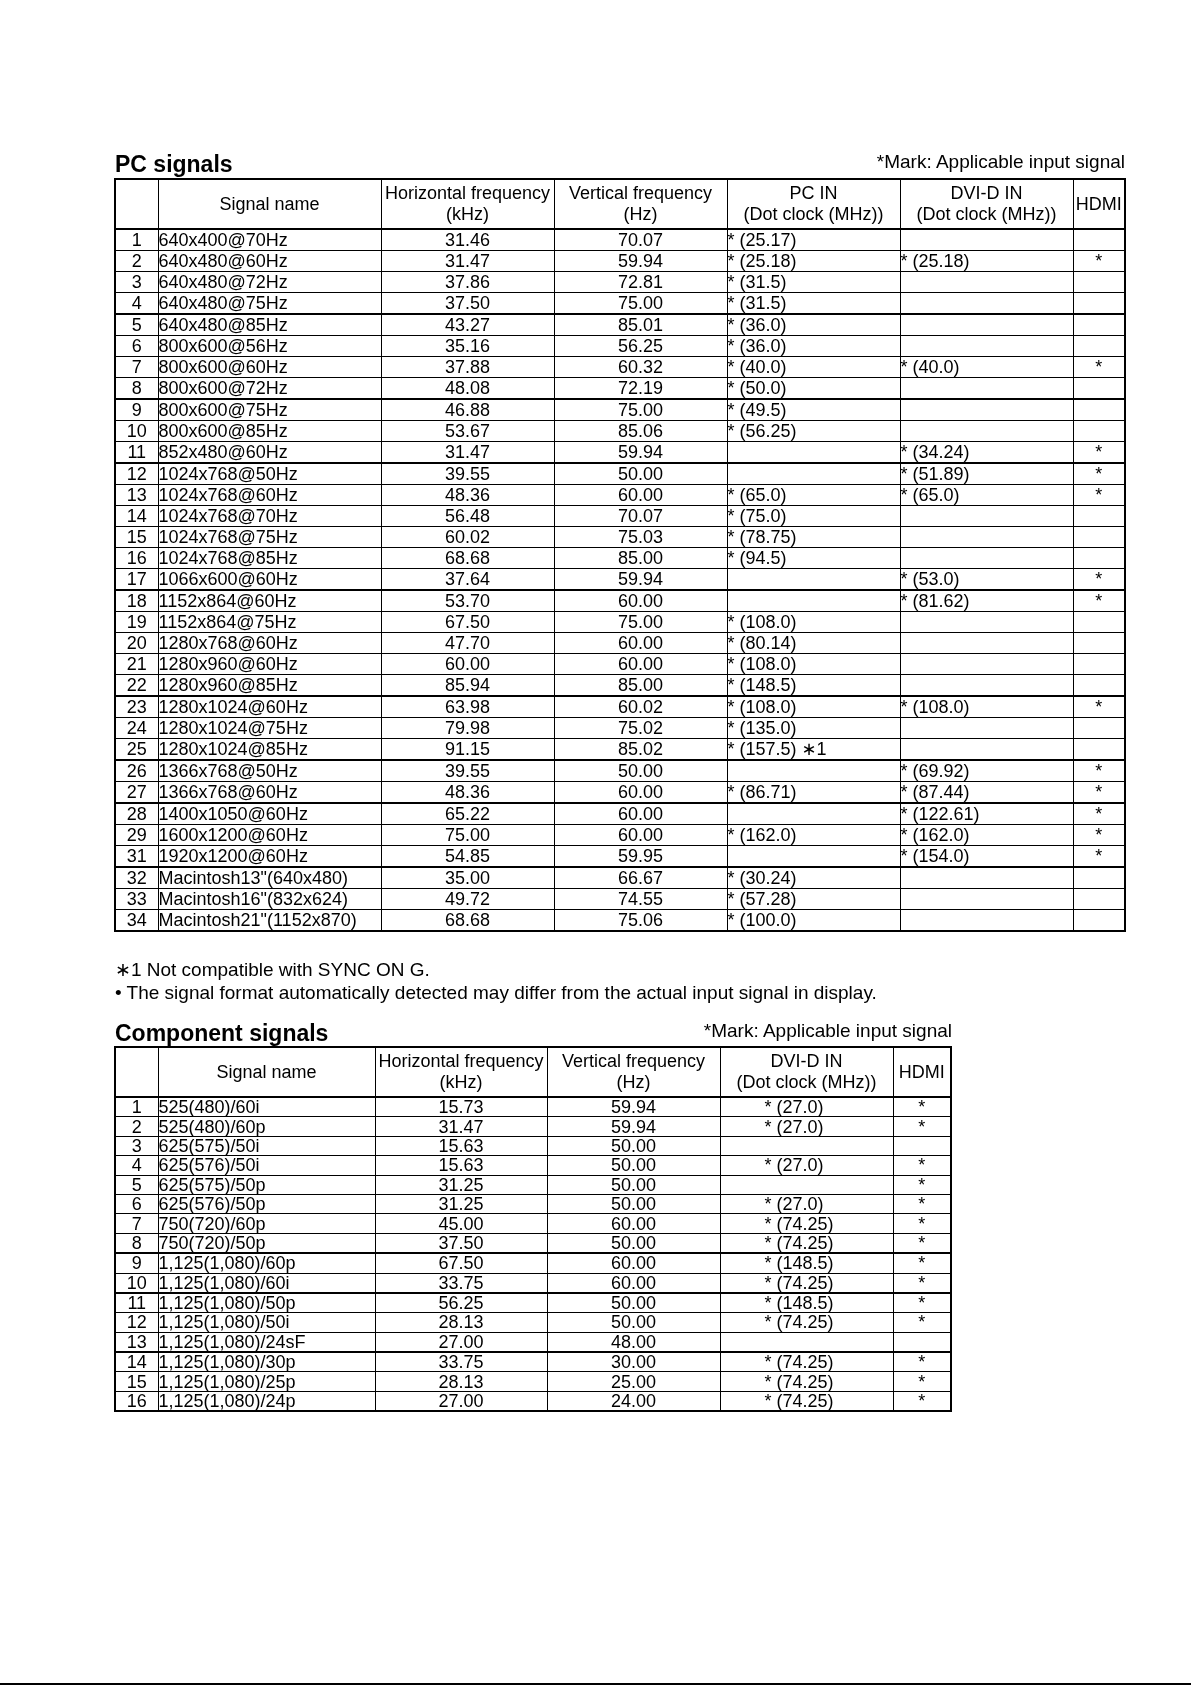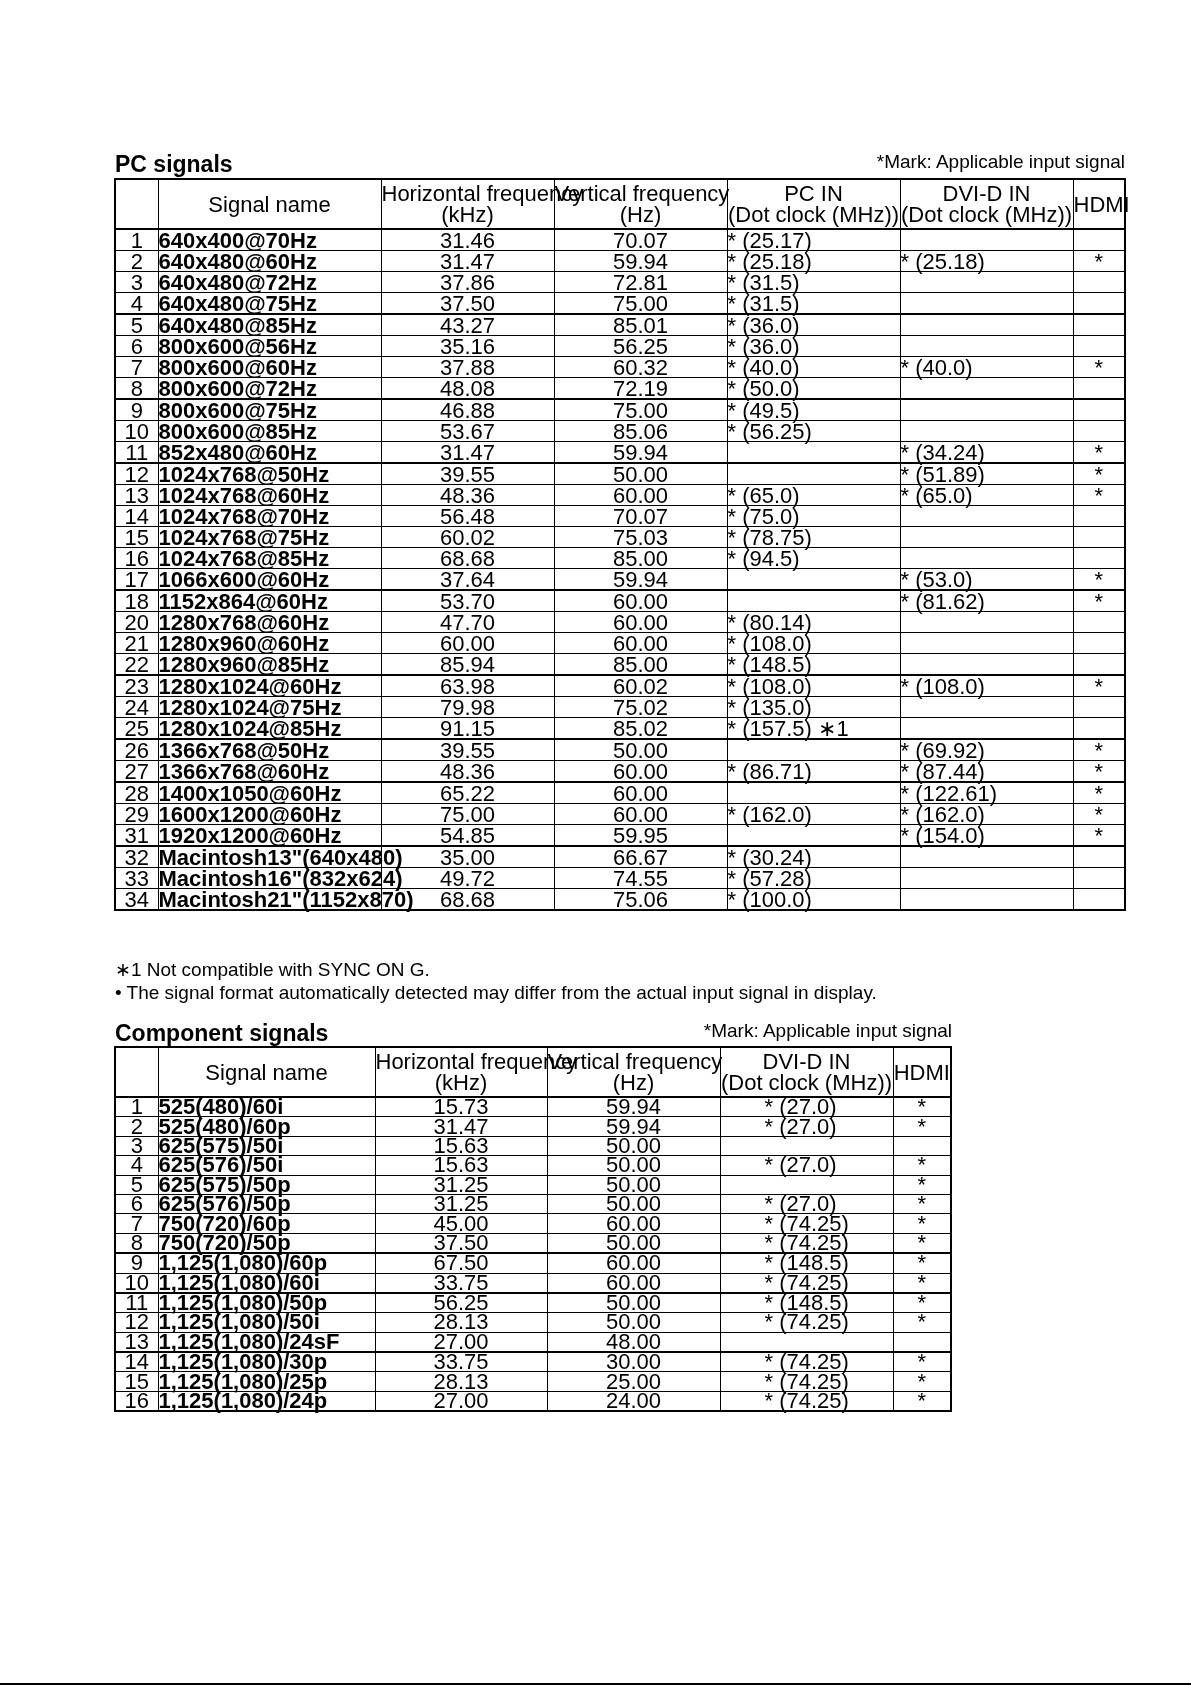--- a/index.html
+++ b/index.html
@@ -1,28 +1,28 @@
 <!DOCTYPE html>
 <html><head>
 <meta charset="utf-8">
 <style>
   html, body { margin: 0; padding: 0; background: #ffffff; }
   body { width: 1191px; height: 1685px; position: relative; overflow: hidden;
          font-family: "Liberation Sans", sans-serif; color: #000; }
   .section-title { position: absolute; font-weight: bold; font-size: 23px; }
   .mark-note { position: absolute; font-size: 19px; text-align: right; }
   table.sig { position: absolute; border-collapse: collapse; table-layout: fixed;
-              border: 2.5px solid #000; font-size: 22px; }
+              border: 2.5px solid #000; font-size: 18px; }
   table.sig td, table.sig th { border: 1px solid #000; padding: 0; line-height: 19px;
               white-space: nowrap; overflow: visible; }
   table.sig th { font-weight: normal; text-align: center; line-height: 21px; height: 48px;
                  border-bottom: 2.5px solid #000; }
   table.sig td { height: 20px; }
   td.num { text-align: center; }
-  td.name { text-align: left; padding-left: 2px; font-weight: bold; }
+  td.name { text-align: left; padding-left: 2px; }
   td.c { text-align: center; }
   td.pc { text-align: left; padding-left: 56px; }
   td.dvi { text-align: left; padding-left: 50px; }
   td.hd { text-align: center; }
   table.sig tr.thick td { border-top: 2px solid #000; }
   .footnote { position: absolute; font-size: 19px; left: 115px; }
   #pc-table { left: 114px; top: 178px; width: 1012px; }
   #comp-table { left: 114px; top: 1046px; width: 838px; }
   #comp-table td { height: 18.4px; line-height: 18px; }
   #comp-table td.dvi { padding-left: 44px; }
@@ -212,20 +212,29 @@
       <tr class="thick">
         <td class="num">18</td>
         <td class="name">1152x864@60Hz</td>
         <td class="c">53.70</td>
         <td class="c">60.00</td>
         <td class="pc"></td>
         <td class="dvi">* (81.62)</td>
         <td class="hd">*</td>
       </tr>
       <tr>
+        <td class="num">19</td>
+        <td class="name">1152x864@75Hz</td>
+        <td class="c">67.50</td>
+        <td class="c">75.00</td>
+        <td class="pc">* (108.0)</td>
+        <td class="dvi"></td>
+        <td class="hd"></td>
+      </tr>
+      <tr>
         <td class="num">20</td>
         <td class="name">1280x768@60Hz</td>
         <td class="c">47.70</td>
         <td class="c">60.00</td>
         <td class="pc">* (80.14)</td>
         <td class="dvi"></td>
         <td class="hd"></td>
       </tr>
       <tr>
         <td class="num">21</td>

